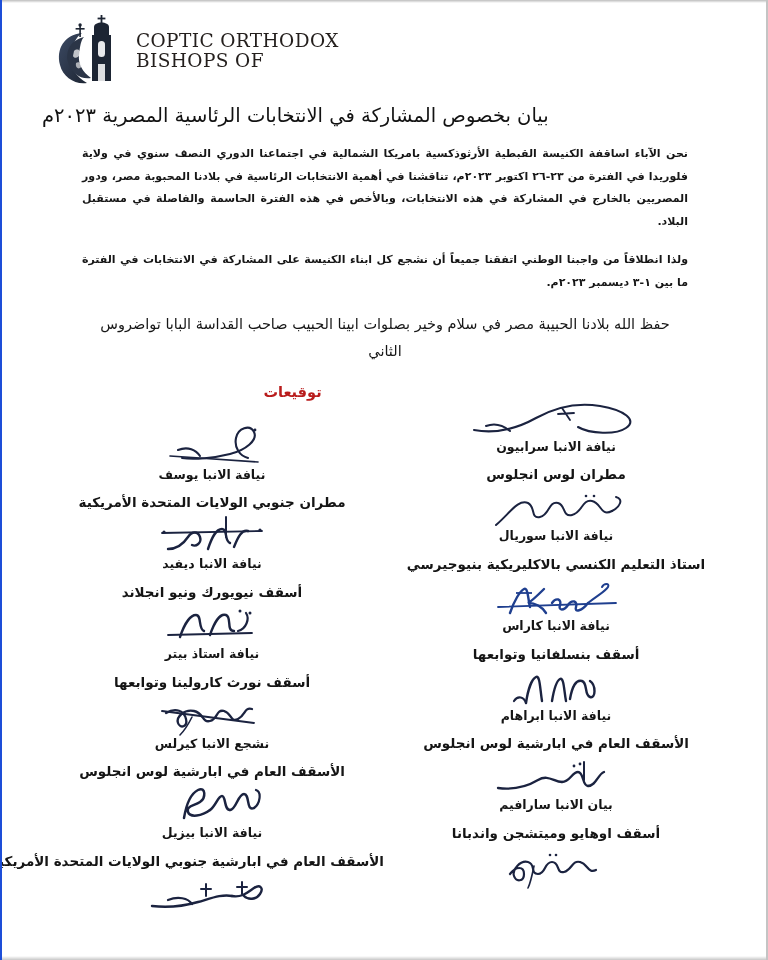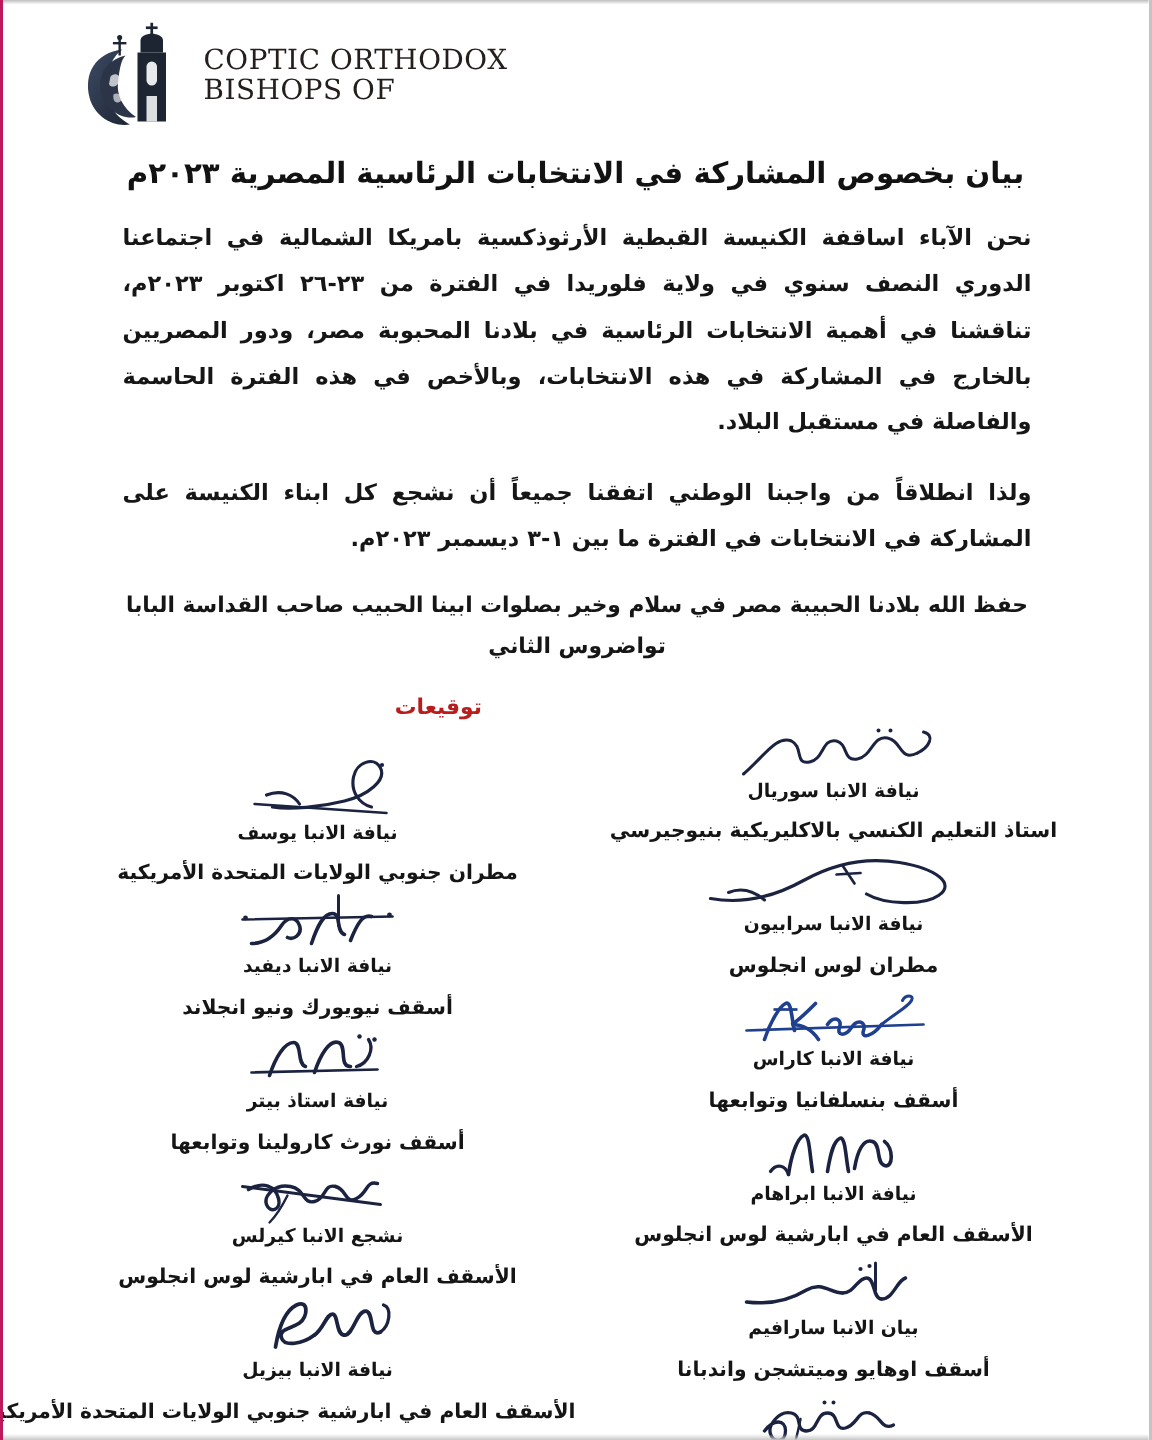--- a/index.html
+++ b/index.html
@@ -14,21 +14,21 @@
     overflow: hidden;
     font-family: "DejaVu Sans", "Liberation Sans", sans-serif;
   }
 
   .page {
     position: relative;
     width: 768px;
     height: 960px;
     background: #ffffff;
     box-sizing: border-box;
-    border-left: 2px solid #be185d;
+    border-left: 2px solid #1d4ed8;
     border-right: 2px solid #c4c4c4;
     overflow: hidden;
   }
   .page::before {
     content: "";
     position: absolute;
     top: 0; left: 0; right: 0;
     height: 3px;
     background: linear-gradient(to bottom, #bdbdbd, rgba(255,255,255,0));
     pointer-events: none;
@@ -67,43 +67,43 @@
     letter-spacing: 0.4px;
   }
   .logo-words div {
     font-size: 18.5px;
     font-weight: 400;
     white-space: nowrap;
   }
 
   
   .doc-title {
-    text-align: center;
+    text-align: left;
     font-size: 19.5px;
-    font-weight: bold;
+    font-weight: normal;
     color: #121212;
     margin: 12px 40px 0 40px;
     letter-spacing: 0;
     line-height: 1.4;
   }
   .body-block {
     margin: 14px 78px 0 80px;
   }
   .para {
-    font-size: 15px;
+    font-size: 11px;
     font-weight: bold;
     color: #161616;
     line-height: 2.05;
     text-align: justify;
     text-align-last: right;
     margin: 0 0 16px 0;
   }
   .blessing {
     font-size: 14.5px;
-    font-weight: bold;
+    font-weight: normal;
     color: #161616;
     text-align: center;
     line-height: 1.9;
     margin: 6px 0 0 0;
   }
 
   
   .sig-header {
     font-size: 14.5px;
     font-weight: bold;
@@ -214,40 +214,40 @@
 
   <div class="sig-header">توقيعات</div>
 
   <div class="sig-area">
 
     <div class="sig-col right">
 
       <div class="sig-entry">
         <div class="sig-ink">
           <svg width="180" height="42" viewBox="0 0 180 42">
+            <path d="M8 30 C30 34 52 28 70 18 C88 8 110 2 134 6 C158 10 172 20 160 28 C150 35 124 34 112 27" fill="none" stroke="#1b2340" stroke-width="2.1" stroke-linecap="round"></path>
+            <path d="M20 26 C30 22 38 26 44 31" fill="none" stroke="#1b2340" stroke-width="2" stroke-linecap="round"></path>
+            <path d="M96 8 L104 20 M92 14 L108 13" fill="none" stroke="#1b2340" stroke-width="1.8" stroke-linecap="round"></path>
+          </svg>
+        </div>
+        <div class="sig-name">نيافة الانبا سرابيون</div>
+        <div class="sig-title">مطران لوس انجلوس</div>
+      </div>
+
+      <div class="sig-entry">
+        <div class="sig-ink">
+          <svg width="180" height="42" viewBox="0 0 180 42">
             <path d="M30 36 C44 24 52 10 62 14 C70 18 64 30 74 28 C84 26 82 12 92 14 C100 16 96 28 106 26 C116 24 116 10 126 12 C136 14 134 28 146 22" fill="none" stroke="#1b2340" stroke-width="2" stroke-linecap="round"></path>
             <path d="M146 22 C154 18 158 10 150 8" fill="none" stroke="#1b2340" stroke-width="2" stroke-linecap="round"></path>
             <circle cx="120" cy="7" r="1.3" fill="#1b2340"></circle>
             <circle cx="128" cy="7" r="1.3" fill="#1b2340"></circle>
           </svg>
         </div>
         <div class="sig-name">نيافة الانبا سوريال</div>
         <div class="sig-title">استاذ التعليم الكنسي بالاكليريكية بنيوجيرسي</div>
-      </div>
-
-      <div class="sig-entry">
-        <div class="sig-ink">
-          <svg width="180" height="42" viewBox="0 0 180 42">
-            <path d="M8 30 C30 34 52 28 70 18 C88 8 110 2 134 6 C158 10 172 20 160 28 C150 35 124 34 112 27" fill="none" stroke="#1b2340" stroke-width="2.1" stroke-linecap="round"></path>
-            <path d="M20 26 C30 22 38 26 44 31" fill="none" stroke="#1b2340" stroke-width="2" stroke-linecap="round"></path>
-            <path d="M96 8 L104 20 M92 14 L108 13" fill="none" stroke="#1b2340" stroke-width="1.8" stroke-linecap="round"></path>
-          </svg>
-        </div>
-        <div class="sig-name">نيافة الانبا سرابيون</div>
-        <div class="sig-title">مطران لوس انجلوس</div>
       </div>
 
       <div class="sig-entry">
         <div class="sig-ink">
           <svg width="180" height="42" viewBox="0 0 180 42">
             <path d="M44 34 C48 22 54 12 58 10 C62 8 62 20 64 28" fill="none" stroke="#1f3f8f" stroke-width="2.4" stroke-linecap="round"></path>
             <path d="M78 10 C70 18 66 22 62 24 C70 24 76 28 80 34" fill="none" stroke="#1f3f8f" stroke-width="2.4" stroke-linecap="round"></path>
             <path d="M86 24 C90 18 96 20 94 26 C92 32 98 32 102 26 C106 20 112 22 110 28 C108 34 116 32 122 24" fill="none" stroke="#1f3f8f" stroke-width="2.4" stroke-linecap="round"></path>
             <path d="M122 24 C132 16 140 12 142 8 C144 4 138 4 136 8" fill="none" stroke="#1f3f8f" stroke-width="2" stroke-linecap="round"></path>
             <path d="M32 28 L150 24" fill="none" stroke="#1f3f8f" stroke-width="1.8" stroke-linecap="round"></path>

